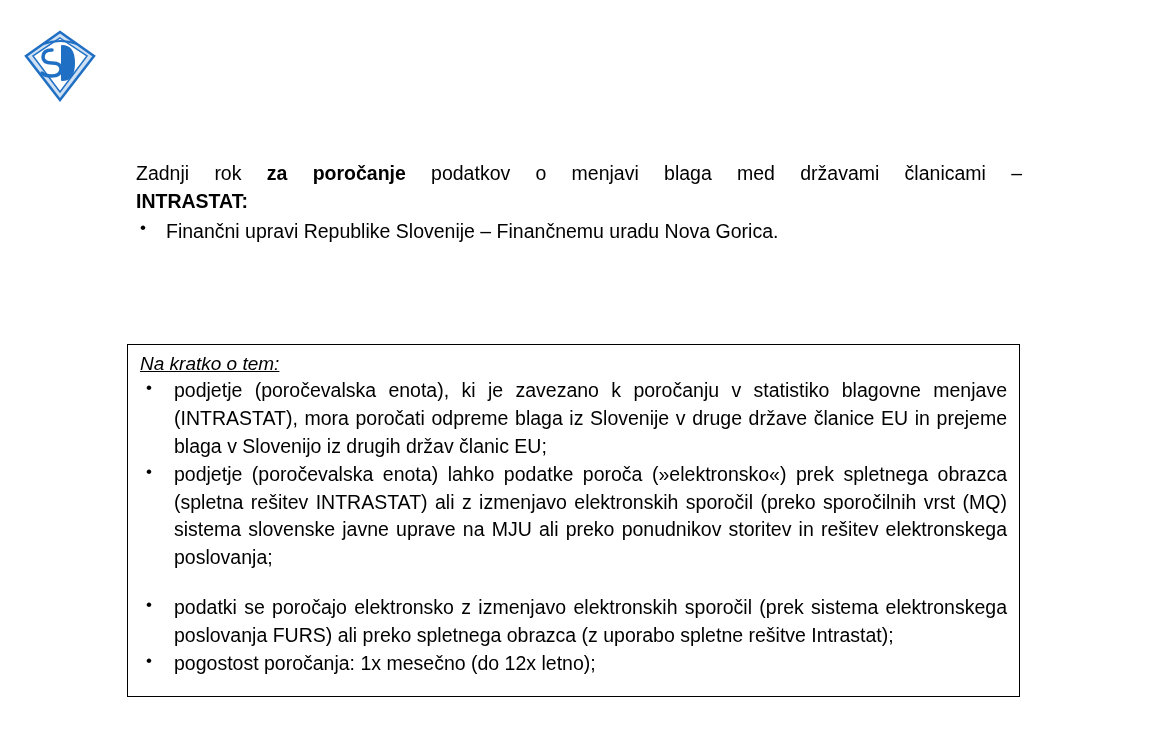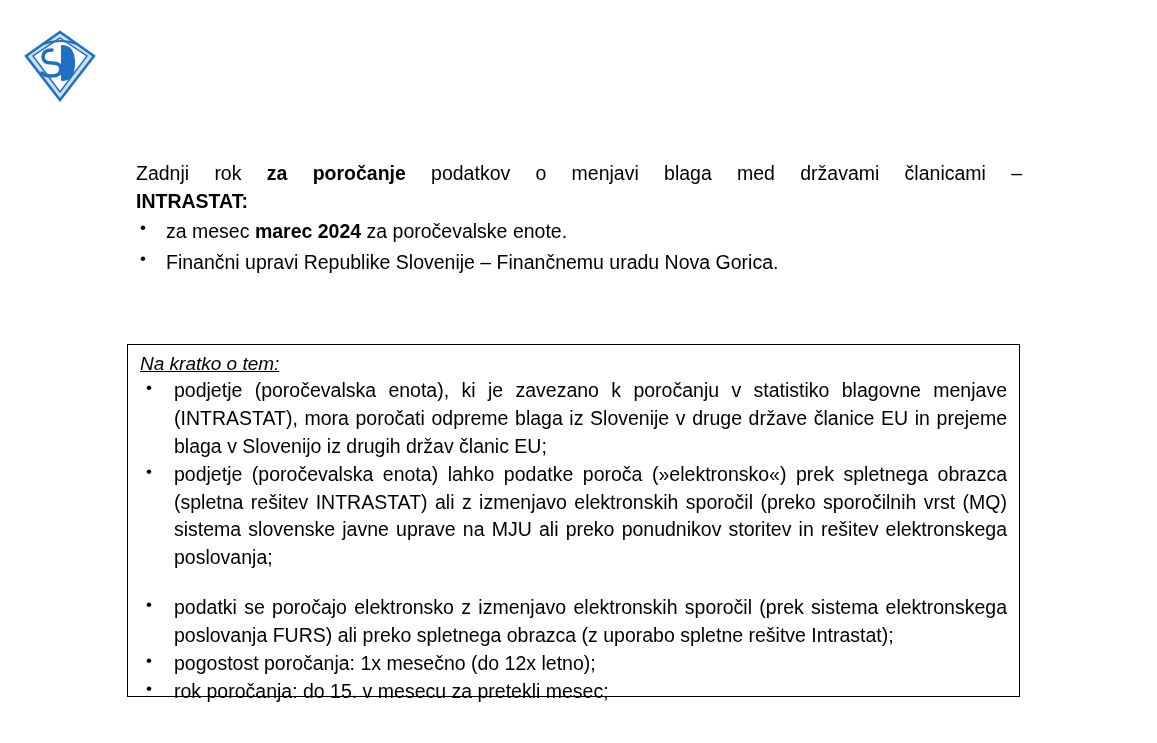--- a/index.html
+++ b/index.html
@@ -128,35 +128,31 @@
       <path d="M21 14 q18 -6 34 0" fill="none" stroke="#1f6fc4" stroke-width="2"></path>
     </svg>
   </div>
 
   <div class="content">
 
     <p class="para justify-line"><span>Zadnji rok </span><span class="bold">za</span><span> </span><span class="bold">poročanje</span><span> podatkov o menjavi blaga med državami članicami –</span></p>
 
     <p class="para bold">INTRASTAT:</p>
 
-    <ul class="bullets">
-      <li><span>za mesec </span><span class="bold">marec 2024</span><span> za poročevalske enote.</span></li>
-    </ul>
 
 
     <ul class="bullets">
       <li>Finančni upravi Republike Slovenije – Finančnemu uradu Nova Gorica.</li>
     </ul>
 
   </div>
 
   <div class="box">
     <div class="box-title">Na kratko o tem:</div>
     <ul class="box-bullets">
       <li>podjetje (poročevalska enota), ki je zavezano k poročanju v statistiko blagovne menjave (INTRASTAT), mora poročati odpreme blaga iz Slovenije v druge države članice EU in prejeme blaga v Slovenijo iz drugih držav članic EU;</li>
       <li>podjetje (poročevalska enota) lahko podatke poroča (»elektronsko«) prek spletnega obrazca (spletna rešitev INTRASTAT) ali z izmenjavo elektronskih sporočil (preko sporočilnih vrst (MQ) sistema slovenske javne uprave na MJU ali preko ponudnikov storitev in rešitev elektronskega poslovanja;</li>
       <li class="spaced">podatki se poročajo elektronsko z izmenjavo elektronskih sporočil (prek sistema elektronskega poslovanja FURS) ali preko spletnega obrazca (z uporabo spletne rešitve Intrastat);</li>
       <li>pogostost poročanja: 1x mesečno (do 12x letno);</li>
-      <li>rok poročanja: do 15. v mesecu za pretekli mesec;</li>
     </ul>
   </div>
 
 </div>
 
 </body></html>

